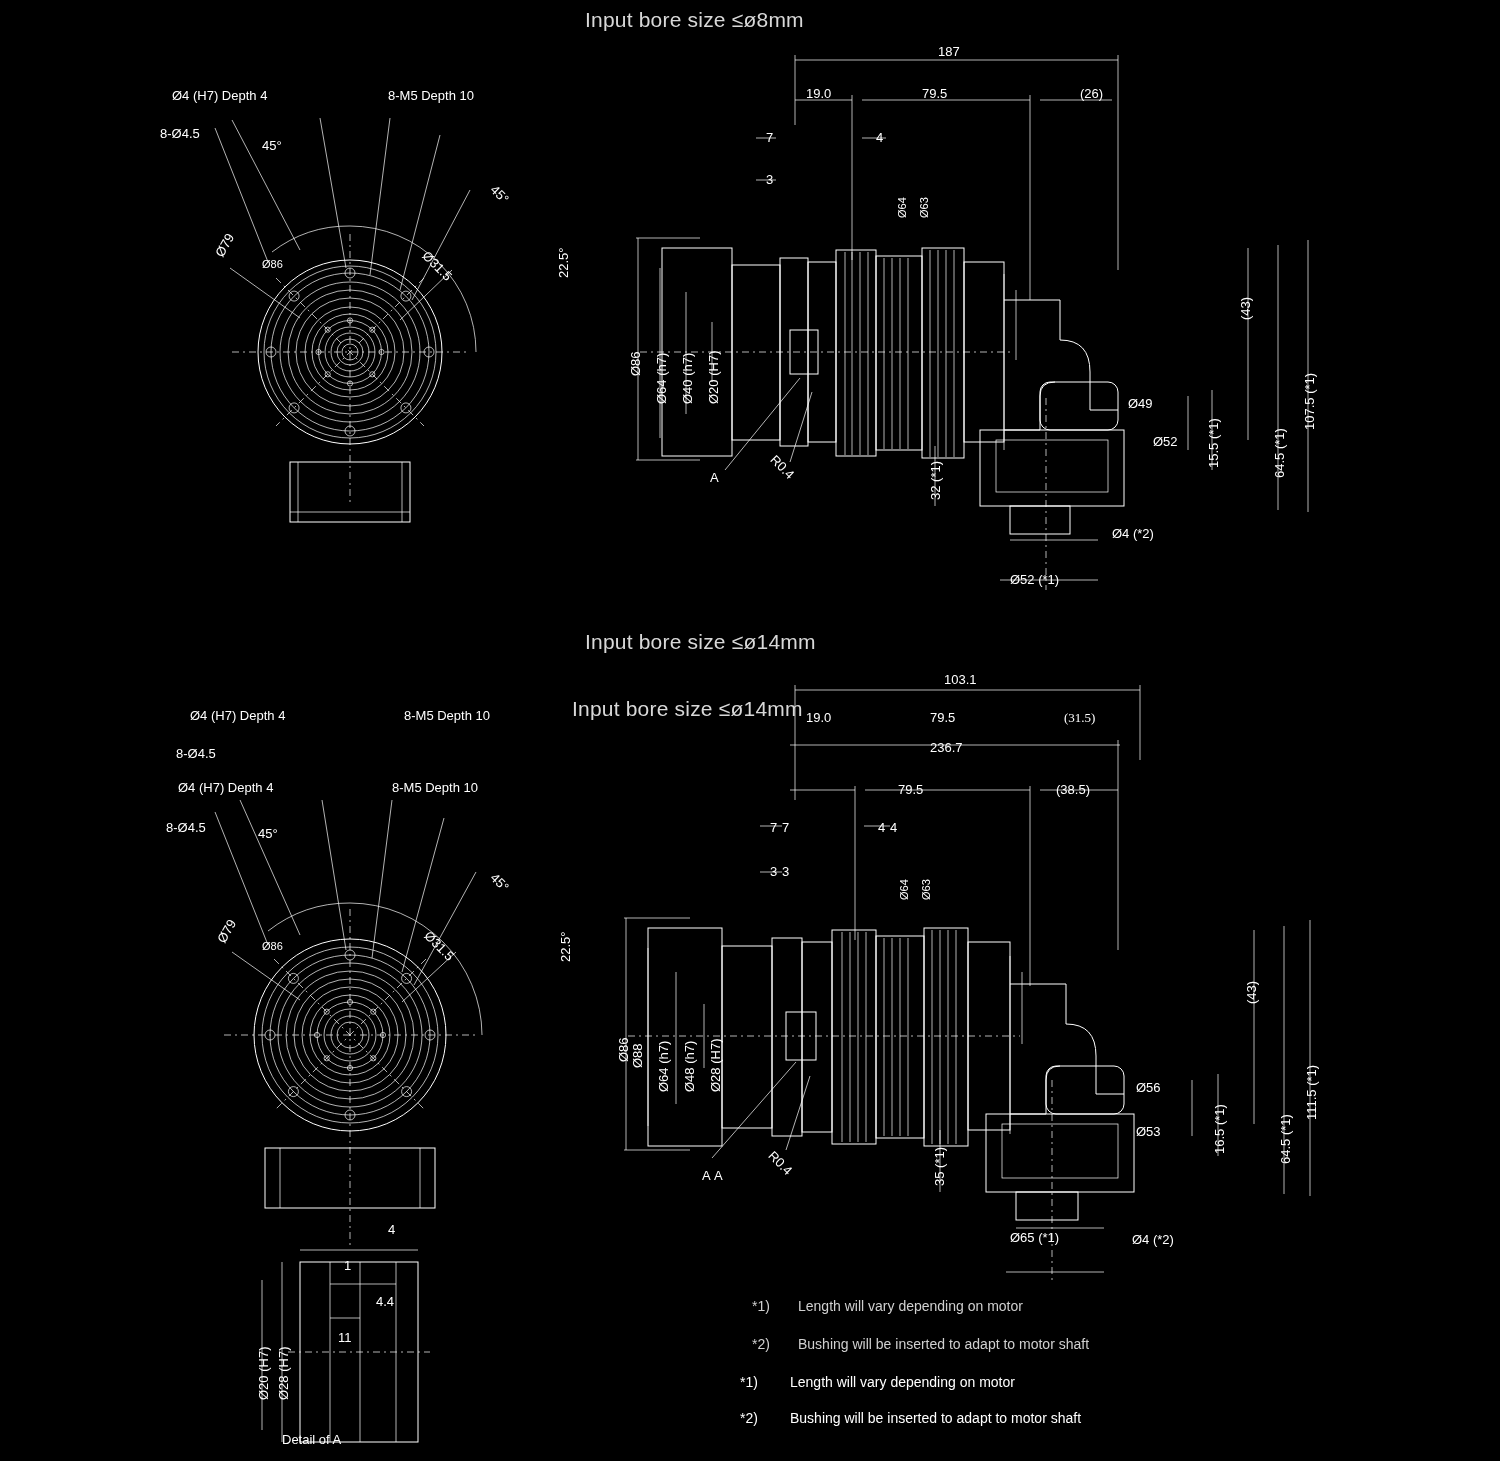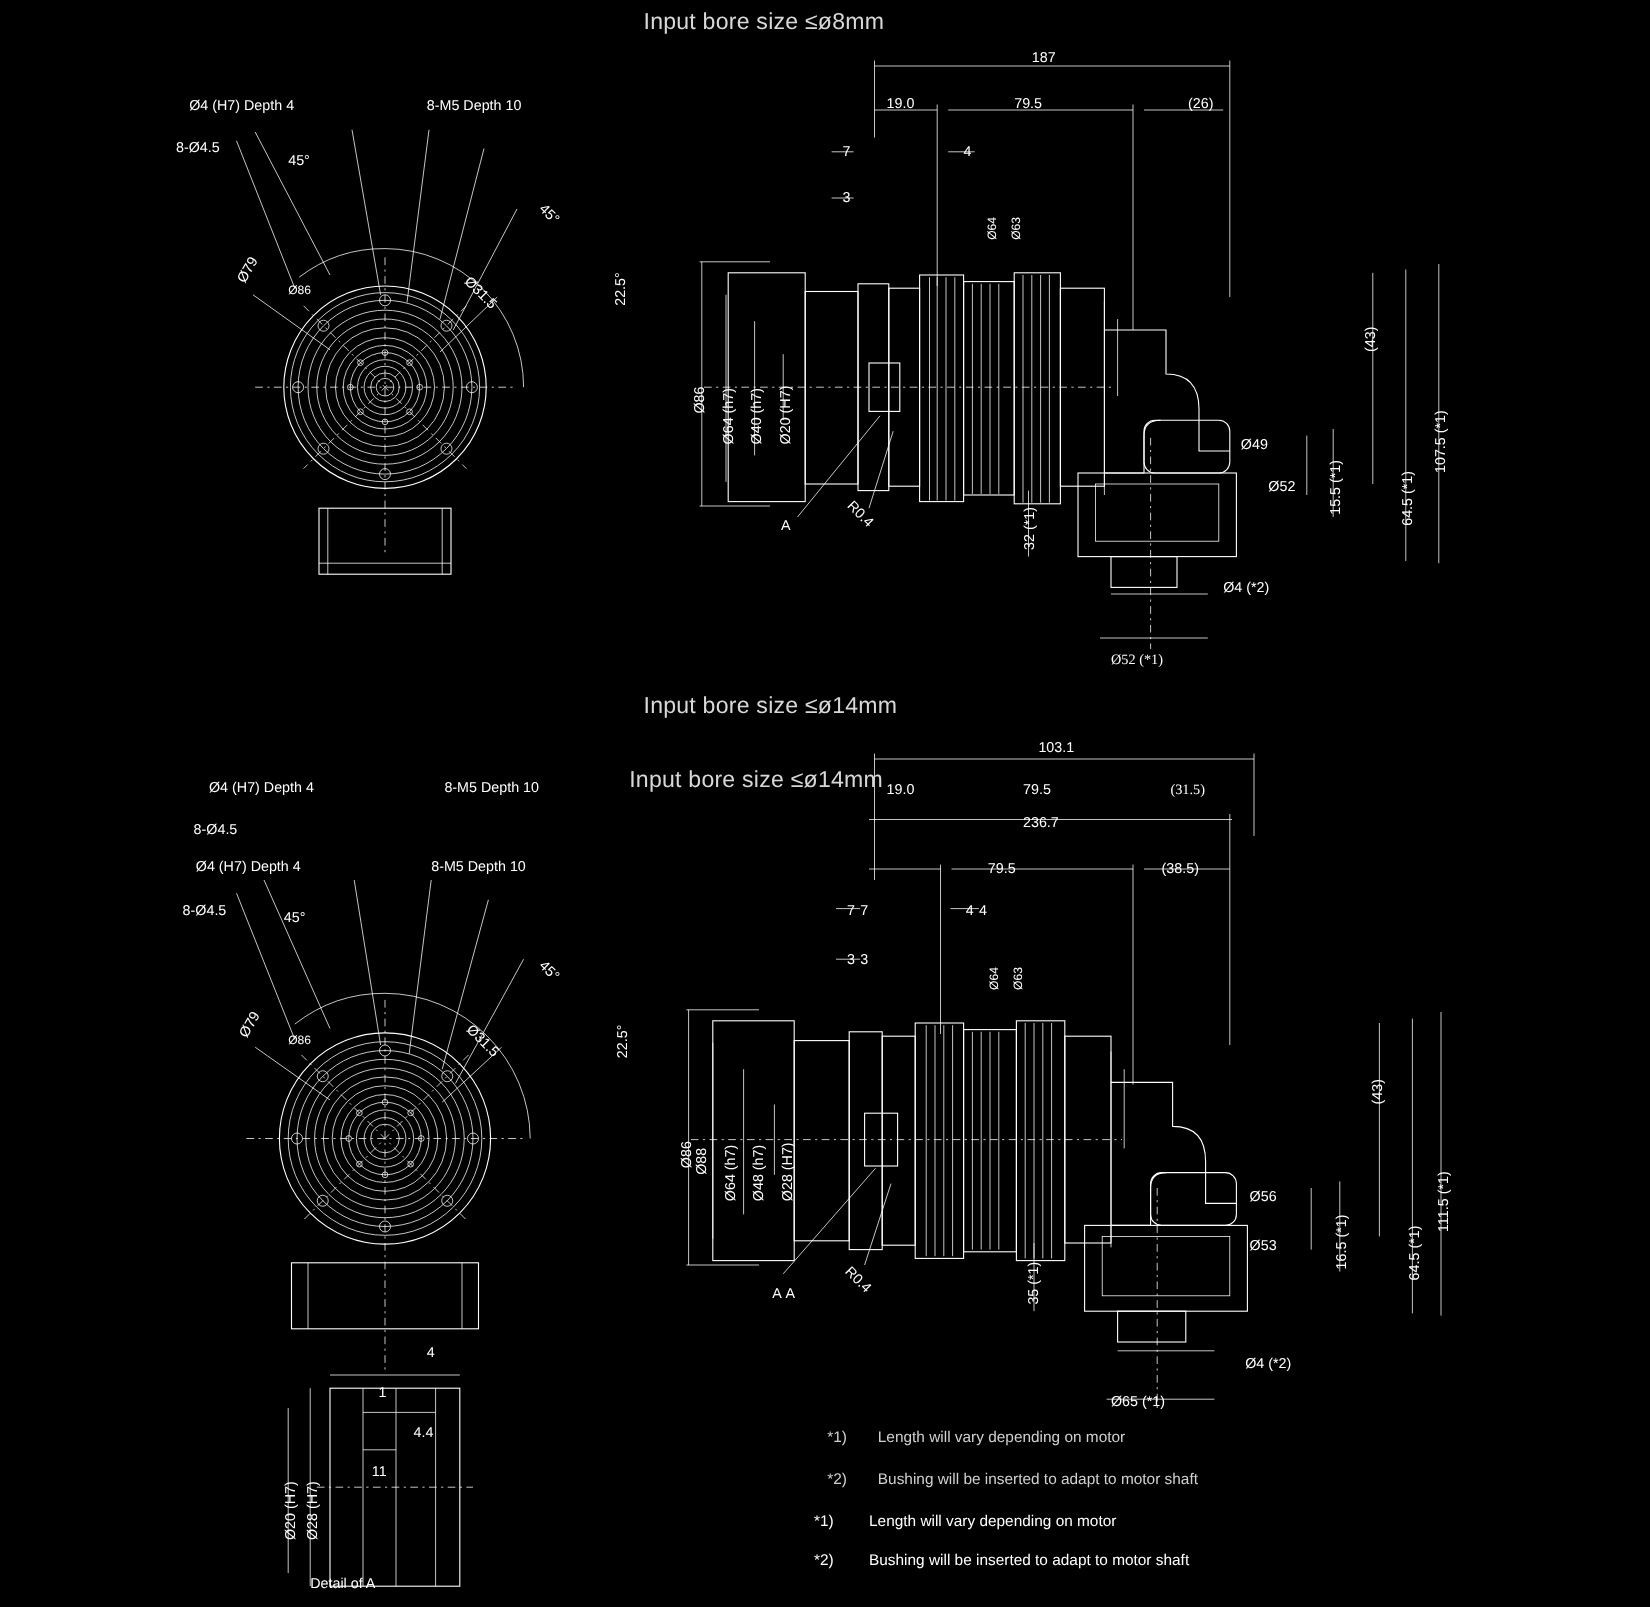--- a/index.html
+++ b/index.html
@@ -366,21 +366,21 @@
 
   <div class="lbl dim rot90" style="left:1238px;top:320px;">(43)</div>
   <div class="lbl dim rot90" style="left:1302px;top:430px;">107.5 (*1)</div>
   <div class="lbl dim rot90" style="left:1272px;top:478px;">64.5 (*1)</div>
   <div class="lbl dim rot90" style="left:1206px;top:468px;">15.5 (*1)</div>
   <div class="lbl dim" style="left:1128px;top:396px;">Ø49</div>
   <div class="lbl dim" style="left:1153px;top:434px;">Ø52</div>
 
   <div class="lbl dim rot90" style="left:928px;top:500px;">32 (*1)</div>
   <div class="lbl dim" style="left:1112px;top:526px;">Ø4 (*2)</div>
-  <div class="lbl dim" style="left:1010px;top:592px;font-family:Liberation Serif, serif;">Ø52 (*1)</div>
+  <div class="lbl dim" style="left:1010px;top:572px;">Ø52 (*1)</div>
 
   <div class="lbl dim" style="left:710px;top:470px;">A</div>
   <div class="lbl dim rotneg45" style="left:778px;top:452px;">R0.4</div>
 
   <div class="lbl dim" style="left:190px;top:708px;">Ø4 (H7) Depth 4</div>
   <div class="lbl dim" style="left:404px;top:708px;">8-M5 Depth 10</div>
   <div class="lbl dim" style="left:176px;top:746px;">8-Ø4.5</div>
 
   <div class="lbl dim" style="left:178px;top:780px;">Ø4 (H7) Depth 4</div>
   <div class="lbl dim" style="left:392px;top:780px;">8-M5 Depth 10</div>
@@ -428,21 +428,21 @@
 
   <div class="lbl dim rot90" style="left:1244px;top:1004px;">(43)</div>
   <div class="lbl dim rot90" style="left:1304px;top:1120px;">111.5 (*1)</div>
   <div class="lbl dim rot90" style="left:1278px;top:1164px;">64.5 (*1)</div>
   <div class="lbl dim rot90" style="left:1212px;top:1154px;">16.5 (*1)</div>
   <div class="lbl dim" style="left:1136px;top:1080px;">Ø56</div>
   <div class="lbl dim" style="left:1136px;top:1124px;">Ø53</div>
 
   <div class="lbl dim rot90" style="left:932px;top:1186px;">35 (*1)</div>
   <div class="lbl dim" style="left:1132px;top:1232px;">Ø4 (*2)</div>
-  <div class="lbl dim" style="left:1010px;top:1266px;text-align:center;">Ø65 (*1)</div>
+  <div class="lbl dim" style="left:1010px;top:1230px;text-align:center;">Ø65 (*1)</div>
 
   <div class="lbl dim" style="left:702px;top:1168px;">A</div>
   <div class="lbl dim" style="left:714px;top:1168px;">A</div>
   <div class="lbl dim rotneg45" style="left:776px;top:1148px;">R0.4</div>
 
   <div class="lbl note" style="left:752px;top:1298px;">*1)</div>
   <div class="lbl note" style="left:798px;top:1298px;">Length will vary depending on motor</div>
   <div class="lbl note" style="left:752px;top:1336px;">*2)</div>
   <div class="lbl note" style="left:798px;top:1336px;">Bushing will be inserted to adapt to motor shaft</div>
   <div class="lbl note" style="left:740px;top:1374px;color:#fff;">*1)</div>

